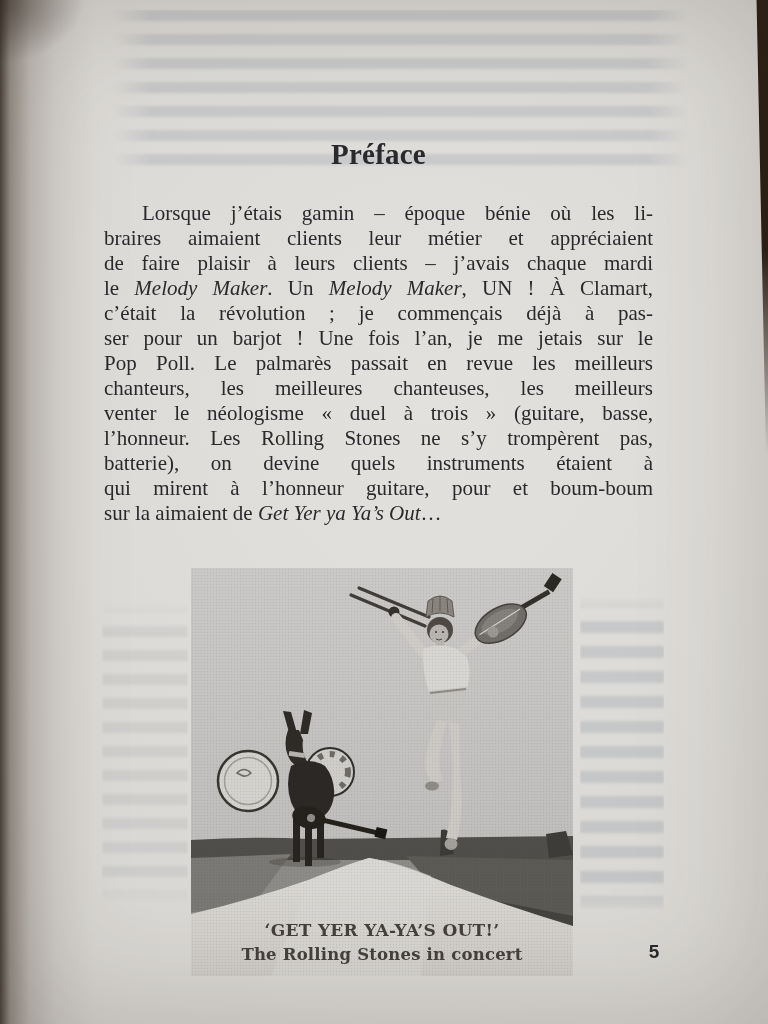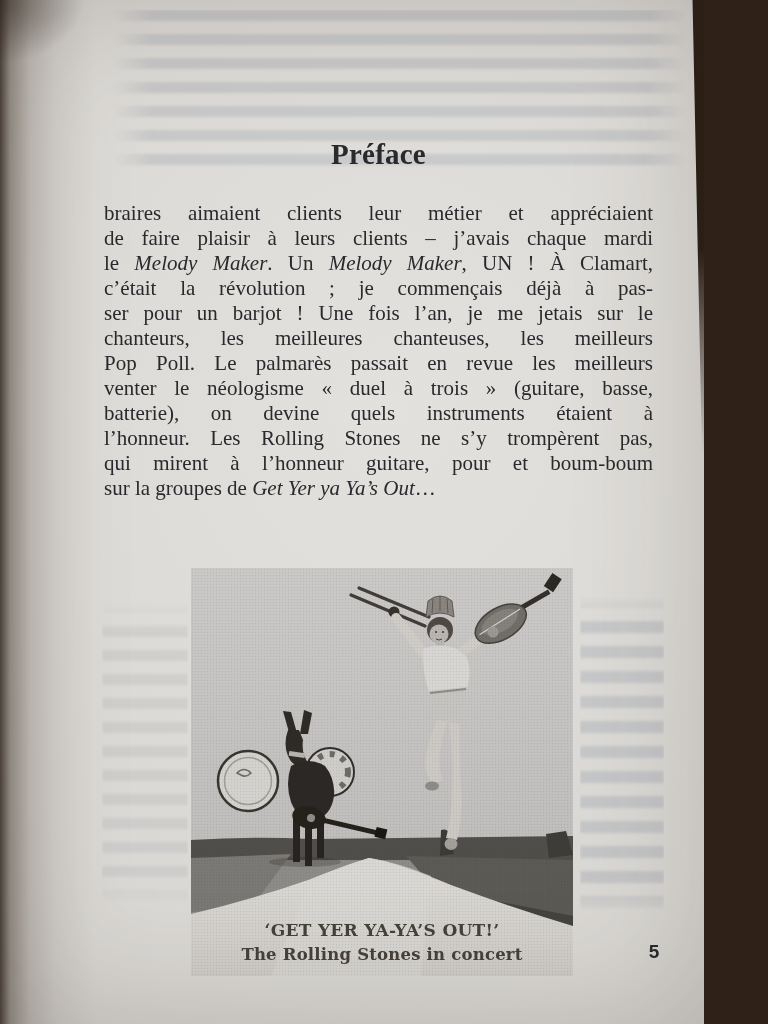--- a/index.html
+++ b/index.html
@@ -1,21 +1,21 @@
 <!DOCTYPE html>
 <html style="--ink: #2a292d; --paper: #dad8d4; --table: #2f2117; --album-caption: #454039;"><head>
 <meta charset="utf-8">
 <style>
   :root{
     --ink:#2a292d; --paper:#dad8d4; --table:#2f2117; --album-caption:#454039;
   }
   *{box-sizing:border-box; margin:0; padding:0;}
   html,body{width:768px; height:1024px; overflow:hidden; background:var(--table);
     font-family:"Liberation Serif", serif;}
-  .photo{position:relative; width:704px; height:1024px;
+  .photo{position:relative; width:768px; height:1024px;
     background:radial-gradient(135% 105% at 56% 40%, #e3e1dd 0%, #dad8d4 52%, #ccc9c5 100%);text-decoration:underline;}
   
   .bleed{position:absolute; pointer-events:none; filter:blur(1.4px); opacity:.6;}
   .bleed-top{left:112px; top:10px; width:576px; height:164px;
     background:repeating-linear-gradient(to bottom, rgba(103,114,138,.30) 0 11px, rgba(0,0,0,0) 11px 24px);
     -webkit-mask-image:linear-gradient(90deg, transparent 0, #000 7%, #000 93%, transparent 100%);
     mask-image:linear-gradient(90deg, transparent 0, #000 7%, #000 93%, transparent 100%);}
   .bleed-right{left:580px; top:596px; width:84px; height:324px;
     background:repeating-linear-gradient(to bottom, rgba(103,114,138,.32) 0 12px, rgba(0,0,0,0) 12px 25px);
     -webkit-mask-image:linear-gradient(180deg, transparent 0, #000 8%, #000 90%, transparent 100%);
@@ -53,32 +53,33 @@
 
 <div class="photo">
 
   <div class="bleed bleed-top"></div>
   <div class="bleed bleed-left"></div>
   <div class="bleed bleed-right"></div>
 
   <h1 class="title">Préface</h1>
 
   <div class="para">
+      <div class="pline first"><span>Lorsque j’étais gamin – époque bénie où les li-</span></div>
       <div class="pline"><span>braires aimaient clients leur métier et appréciaient</span></div>
       <div class="pline"><span>de faire plaisir à leurs clients – j’avais chaque mardi</span></div>
       <div class="pline"><span>le </span><i>Melody Maker</i><span>. Un </span><i>Melody Maker</i><span>, UN&nbsp;! À Clamart,</span></div>
       <div class="pline"><span>c’était la révolution&nbsp;; je commençais déjà à pas-</span></div>
       <div class="pline"><span>ser pour un barjot&nbsp;! Une fois l’an, je me jetais sur le</span></div>
+      <div class="pline"><span>Pop Poll. Le palmarès passait en revue les meilleurs</span></div>
       <div class="pline"><span>chanteurs, les meilleures chanteuses, les meilleurs</span></div>
-      <div class="pline"><span>Pop Poll. Le palmarès passait en revue les meilleurs</span></div>
       <div class="pline"><span>venter le néologisme «&nbsp;duel à trois&nbsp;» (guitare, basse,</span></div>
+      <div class="pline"><span>l’honneur. Les Rolling Stones ne s’y trompèrent pas,</span></div>
       <div class="pline"><span>batterie), on devine quels instruments étaient à</span></div>
-      <div class="pline"><span>l’honneur. Les Rolling Stones ne s’y trompèrent pas,</span></div>
       <div class="pline"><span>qui mirent à l’honneur guitare, pour et boum-boum</span></div>
-      <div class="pline last"><span>sur la groupes de </span><i>Get Yer ya Ya’s Out</i><span>…</span></div>
+      <div class="pline last"><span>sur la aimaient de </span><i>Get Yer ya Ya’s Out</i><span>…</span></div>
     </div>
 
   <div class="album">
     <svg width="382" height="408" viewBox="0 0 382 408" xmlns="http://www.w3.org/2000/svg">
       <defs>
         <linearGradient id="sky" x1="0" y1="0" x2="0" y2="1">
           <stop offset="0" stop-color="#cac9c7"></stop>
           <stop offset="1" stop-color="#bfbebc"></stop>
         </linearGradient>
         <linearGradient id="moundG" x1="0" y1="0" x2="0" y2="1">

